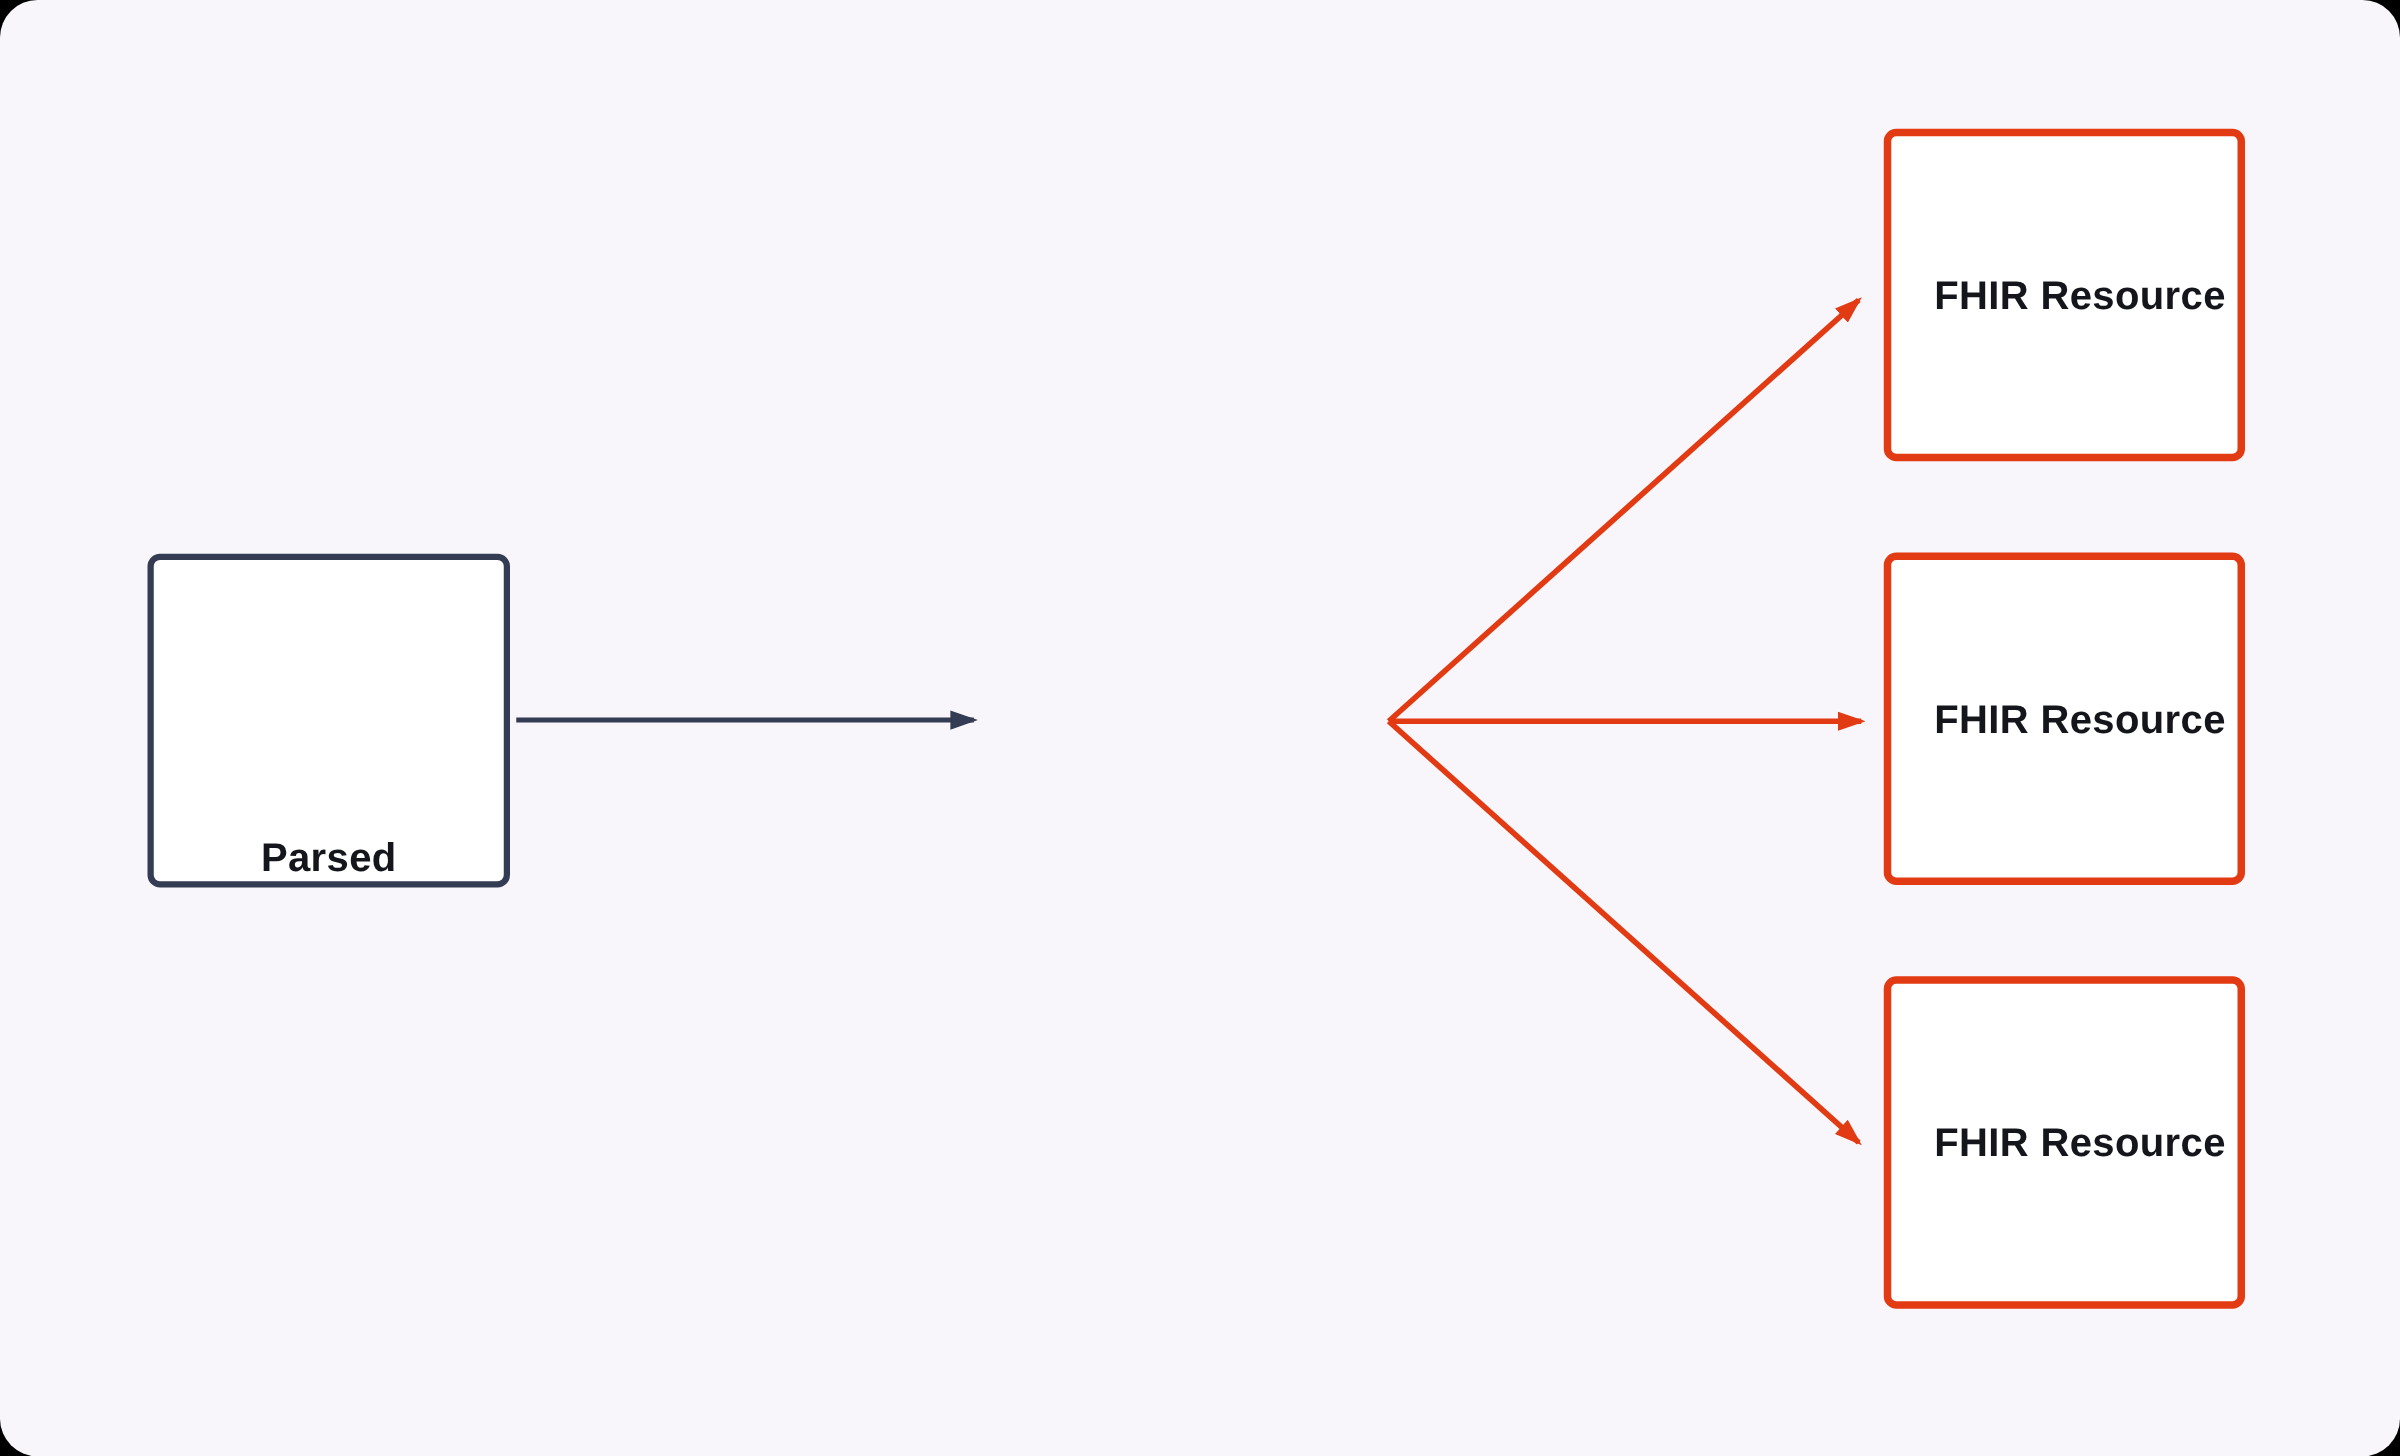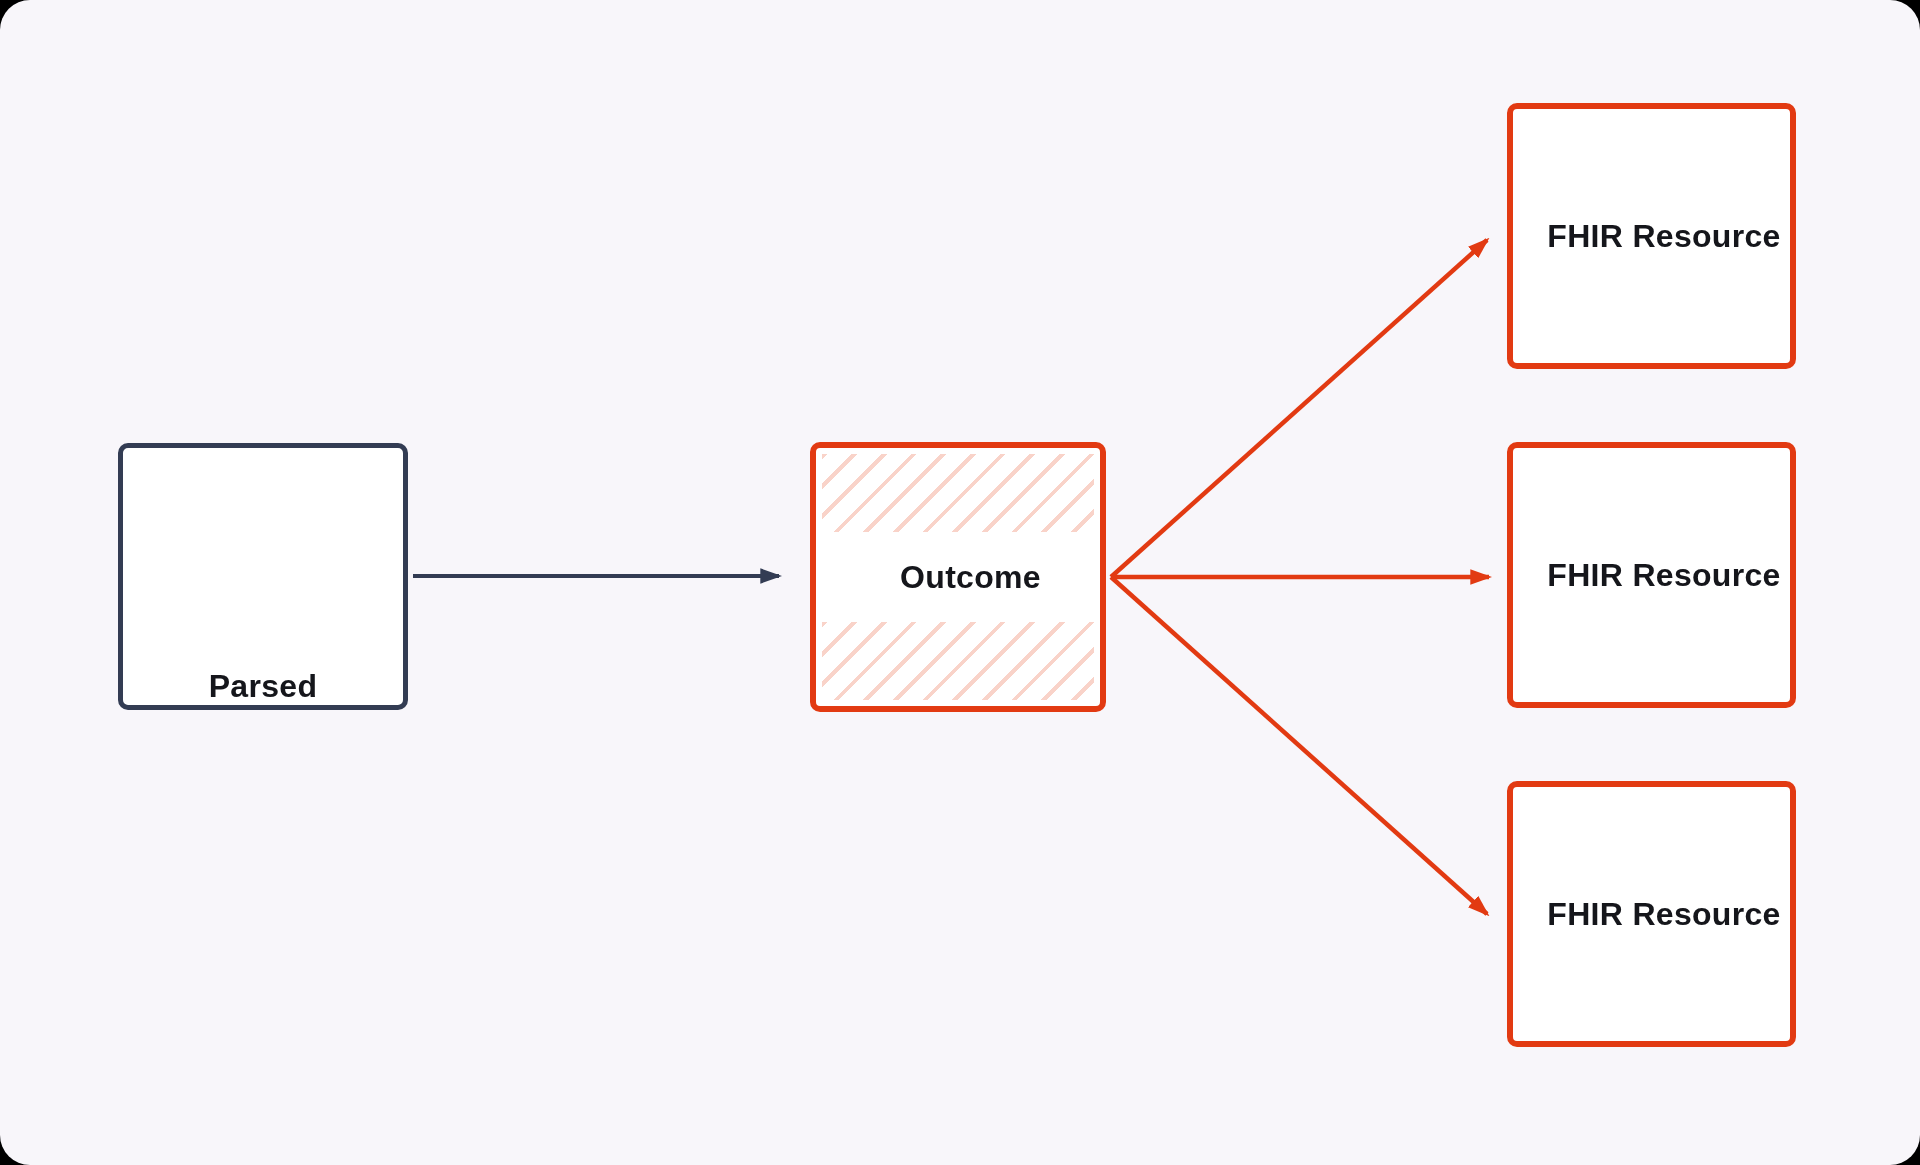--- a/index.html
+++ b/index.html
@@ -87,25 +87,20 @@
 
     <line x1="1111" y1="577" x2="1489" y2="577" stroke="#e23a12" stroke-width="4.5" marker-end="url(#head-red)"></line>
 
     <line x1="1111" y1="577" x2="1487" y2="914" stroke="#e23a12" stroke-width="4.5" marker-end="url(#head-red)"></line>
   </svg>
 
   <div class="node node-navy" id="node-parsed">
     <span class="label">Parsed</span>
   </div>
 
-  <div class="node node-red" id="node-outcome">
-    <div class="hatch hatch-top"></div>
-    <span class="label">Outcome</span>
-    <div class="hatch hatch-bottom"></div>
-  </div>
 
   <div class="node node-red" id="node-fhir-top">
     <span class="label">FHIR Resource</span>
   </div>
 
   <div class="node node-red" id="node-fhir-middle">
     <span class="label">FHIR Resource</span>
   </div>
 
   <div class="node node-red" id="node-fhir-bottom">

